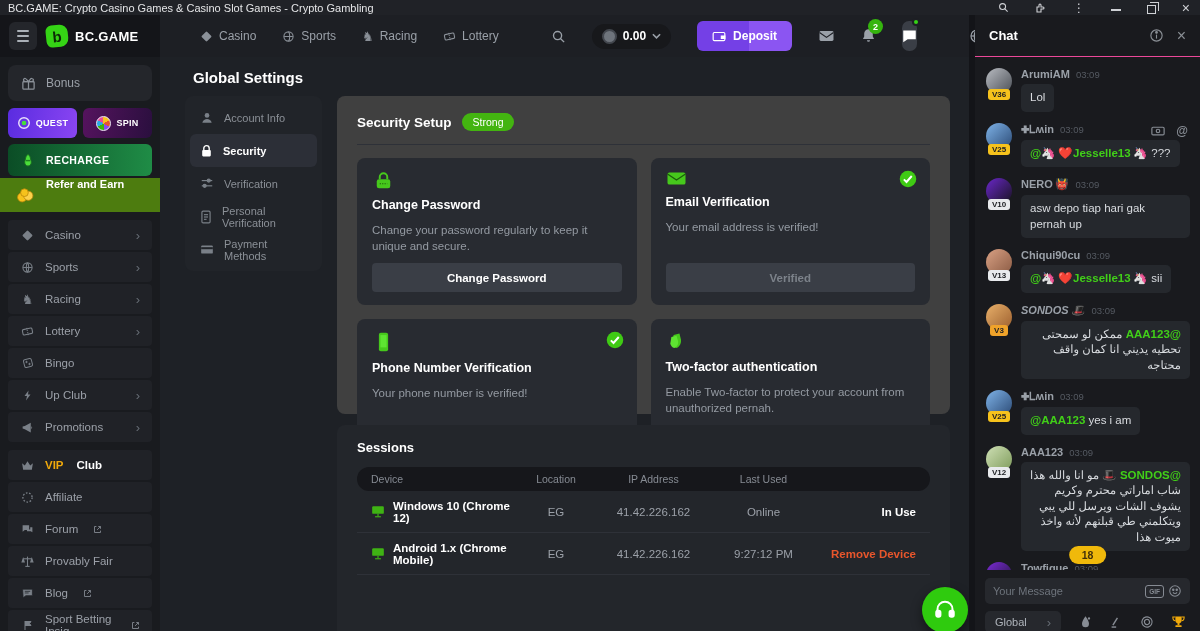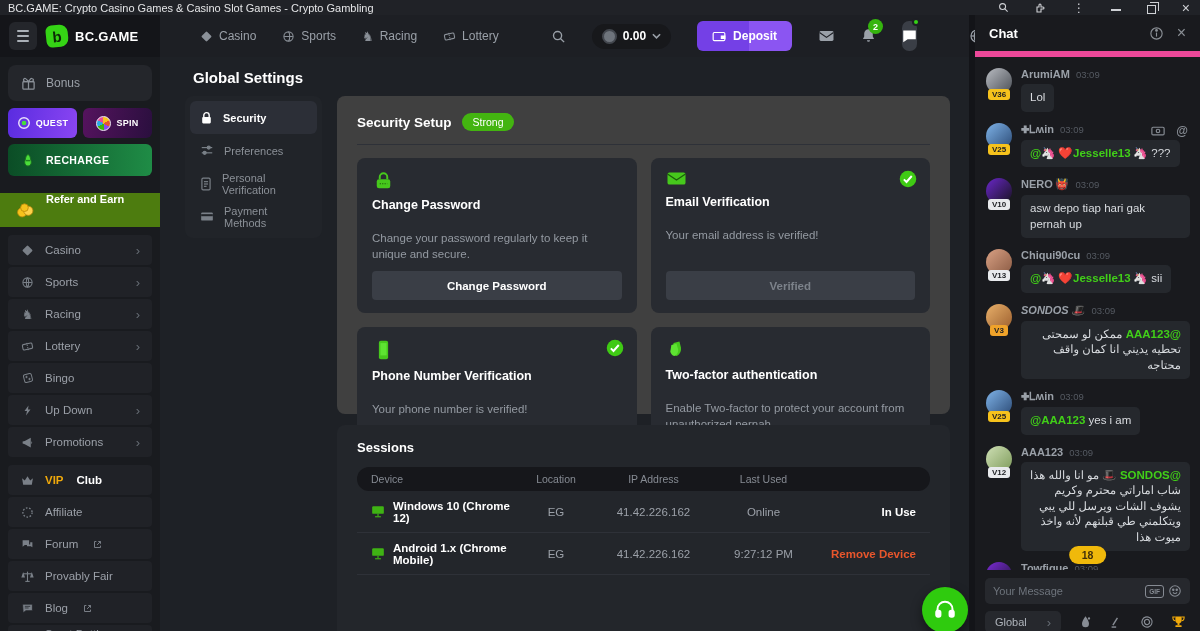--- a/index.html
+++ b/index.html
@@ -27,21 +27,21 @@
 .burger b{width:12px;height:2px;background:#aab0b7;border-radius:1px}
 .logo-mark{width:22px;height:22px;background:#35d415;border-radius:6px 8px 8px 6px;color:#0c2a06;font-weight:bold;font-size:15px;display:flex;align-items:center;justify-content:center;transform:rotate(-6deg)}
 .logo-text{font-weight:bold;font-size:13px;color:#fff;letter-spacing:.3px}
 .side-scroll{flex:1;padding:8px;overflow:hidden}
 .bonus-row{height:36px;background:#24262b;border-radius:8px;display:flex;align-items:center;gap:10px;padding:0 13px;color:#9ba0a8;font-size:12px;margin-bottom:7px}
 .qs-row{display:flex;gap:6px;margin-bottom:6px}
 .qbtn{flex:1;height:30px;border-radius:6px;display:flex;align-items:center;justify-content:center;gap:5px;font-size:9px;font-weight:bold;color:#fff;letter-spacing:.3px}
 .quest{background:linear-gradient(100deg,#5a2ce0,#8a45f2)}
 .spin{background:linear-gradient(100deg,#55135e,#2a0f3e)}
 .wheel{width:15px;height:15px;border-radius:50%;background:conic-gradient(#f5c31d 0 60deg,#e8542e 0 120deg,#8a4bf0 0 180deg,#3db50e 0 240deg,#2aa8e8 0 300deg,#e84b9a 0 360deg);border:1.5px solid #f0e8f5}
-.recharge{height:32px;border-radius:6px;background:linear-gradient(90deg,#0b4d26,#1f8c46);display:flex;align-items:center;gap:10px;padding:0 12px;font-size:10.5px;font-weight:bold;color:#fff;letter-spacing:.4px;margin-bottom:17px}
+.recharge{height:32px;border-radius:6px;background:linear-gradient(90deg,#0b4d26,#1f8c46);display:flex;align-items:center;gap:10px;padding:0 12px;font-size:10.5px;font-weight:bold;color:#fff;letter-spacing:.4px;margin-bottom:2px}
 .refer{height:34px;background:#4d7c0f;margin:0 -8px 8px;display:flex;gap:10px;padding:0 16px;font-size:11px;font-weight:bold;color:#fff}
 .menu-item{height:30px;background:#202227;border-radius:4px;display:flex;align-items:center;gap:10px;padding:0 12px;font-size:11.5px;color:#9ba0a8;margin-bottom:2px}
 .menu-item .mi{width:15px;color:#7a8088}
 .chev{margin-left:auto;color:#666c74;font-size:13px;line-height:1}
 .menu-gap{height:6px}
 .vip-gold{color:#f0a90b;font-weight:bold}
 .vip-club{color:#fff;font-weight:bold;margin-left:3px}
 .ext{margin-left:5px;color:#7a8088}
 
 
@@ -70,21 +70,21 @@
 .snav-item.active .mi{color:#fff}
 
 .sec-panel{position:absolute;left:177px;top:39px;width:613px;height:318px;background:#404040;border-radius:8px;padding:17px 20px}
 .sec-title-row{display:flex;align-items:center;gap:10px}
 .sec-title{font-size:13.5px;font-weight:bold;color:#fff}
 .pill{background:#43b410;color:#fff;font-size:10.5px;padding:3px 11px;border-radius:11px}
 .sec-div{border-top:1px solid #2e3138;margin-top:13px}
 .cards-grid{margin-top:13px;display:grid;grid-template-columns:1fr 1fr;gap:14px}
 .card{background:#282b31;border-radius:8px;padding:13px 15px;position:relative;min-height:112px;display:flex;flex-direction:column}
 .card h3{font-size:12.5px;font-weight:bold;color:#fff;margin-top:9px}
-.card p{font-size:11.5px;color:#949aa2;margin-top:19px;line-height:1.35;flex:1}
+.card p{font-size:11.5px;color:#949aa2;margin-top:11px;line-height:1.35;flex:1}
 .card .cbtn{margin-top:9px;width:100%;height:29px;background:#3a3e46;border:none;border-radius:4px;font-size:11.5px;font-weight:bold;color:#fff;font-family:"Liberation Sans",sans-serif}
 .card .cbtn.muted{color:#7c828a}
 .checkb{position:absolute;top:12px;right:13px}
 
 .sessions-panel{position:absolute;left:177px;top:368px;width:613px;height:240px;background:#23262b;border-radius:8px;padding:15px 20px}
 .sess-title{font-size:13px;font-weight:bold;color:#fff}
 .thead{margin-top:12px;height:24px;background:#16171b;border-radius:12px;display:flex;align-items:center;padding:0 14px;font-size:10.5px;color:#868b93}
 .trow{height:42px;display:flex;align-items:center;padding:0 14px;border-bottom:1px solid #2e3138;font-size:11.5px;color:#9ba0a8}
 .c-dev{flex:1;display:flex;align-items:center;gap:8px}
 .trow .c-dev{color:#fff;font-weight:bold}
@@ -92,21 +92,21 @@
 .c-ip{width:115px;text-align:center}
 .c-last{width:105px;text-align:center}
 .c-act{width:100px;text-align:right;font-weight:bold}
 .act-inuse{color:#fff}
 .act-remove{color:#e8562c}
 
 .fab{position:absolute;left:762px;top:530px;width:46px;height:46px;border-radius:50%;background:#2fcb0e;display:flex;align-items:center;justify-content:center;box-shadow:0 5px 12px rgba(0,0,0,.45)}
 
 
 .chat{width:225px;background:#191a1e;display:flex;flex-direction:column;flex:none;position:relative}
-.chat-head{height:42px;display:flex;align-items:center;padding:0 14px;border-bottom:6px solid #ec4899;flex:none}
+.chat-head{height:42px;display:flex;align-items:center;padding:0 14px;border-bottom:1px solid #ec4899;flex:none}
 .chat-title{font-size:13px;font-weight:bold;color:#fff}
 .chat-head-icons{margin-left:auto;display:flex;gap:13px;align-items:center;color:#8b9096}
 .glyph-x{font-size:14px;line-height:1;color:#8b9096}
 .chat-msgs{flex:1;overflow:hidden;padding:11px 10px 0}
 .msg{display:flex;gap:8px;margin-bottom:11px;position:relative}
 .msg-col{width:28px;display:flex;flex-direction:column;align-items:center;flex:none}
 .avatar{width:26px;height:26px;border-radius:50%}
 .vbadge{margin-top:-5px;padding:1px 4px;border-radius:3px;font-size:8px;font-weight:bold;color:#1c1e22;background:#f6c21c;z-index:1}
 .msg-body{flex:1;min-width:0}
 .mhead{display:flex;gap:6px;align-items:baseline}
@@ -256,21 +256,21 @@
             </svg>
           </span>
         <span>Bingo</span>
       </div>
       <div class="menu-item">
         <span class="mi i">
             <svg width="12" height="13" viewBox="0 0 24 24" fill="currentColor">
               <path d="M13 2L5 13h5l-2 9 9-12h-5z"></path>
             </svg>
           </span>
-        <span>Up Down</span>
+        <span>Up Club</span>
           <span class="chev">›</span>
       </div>
       <div class="menu-item">
         <span class="mi i">
             <svg width="13" height="13" viewBox="0 0 24 24" fill="currentColor">
               <path d="M3 10v4l4 1 11 6V3L7 9zM19 9a4 4 0 0 1 0 6"></path>
             </svg>
           </span>
         <span>Promotions</span>
           <span class="chev">›</span>
@@ -433,39 +433,48 @@
             <ellipse cx="12" cy="12" rx="4" ry="9"></ellipse>
             <line x1="3" y1="12" x2="21" y2="12"></line>
           </svg>
         </span>
     </header>
 
     <div class="content">
       <div class="page-title">Global Settings</div>
 
       <nav class="settings-nav">
+        <div class="snav-item">
+          <span class="mi i">
+              <svg width="14" height="14" viewBox="0 0 24 24" fill="currentColor">
+                <circle cx="12" cy="7.5" r="4"></circle>
+                <path d="M4 20c1-4.5 4.5-6.5 8-6.5s7 2 8 6.5z"></path>
+              </svg>
+            </span>
+          <span>Account Info</span>
+        </div>
         <div class="snav-item active">
           <span class="mi i">
               <svg width="13" height="14" viewBox="0 0 24 26" fill="currentColor">
                 <path d="M7 11V8a5 5 0 0 1 10 0v3" fill="none" stroke="currentColor" stroke-width="2.6"></path>
                 <rect x="4" y="11" width="16" height="12" rx="2"></rect>
               </svg>
             </span>
           <span>Security</span>
         </div>
         <div class="snav-item">
           <span class="mi i">
               <svg width="14" height="13" viewBox="0 0 24 22" fill="none" stroke="currentColor" stroke-width="2">
                 <line x1="3" y1="6" x2="21" y2="6"></line>
                 <circle cx="15" cy="6" r="2.6" fill="currentColor"></circle>
                 <line x1="3" y1="15" x2="21" y2="15"></line>
                 <circle cx="8" cy="15" r="2.6" fill="currentColor"></circle>
               </svg>
             </span>
-          <span>Preferences</span>
+          <span>Verification</span>
         </div>
         <div class="snav-item">
           <span class="mi i">
               <svg width="12" height="14" viewBox="0 0 20 24" fill="none" stroke="currentColor" stroke-width="2">
                 <rect x="3" y="2" width="14" height="20" rx="2"></rect>
                 <line x1="6.5" y1="8" x2="13.5" y2="8"></line>
                 <line x1="6.5" y1="12" x2="13.5" y2="12"></line>
                 <line x1="6.5" y1="16" x2="11" y2="16"></line>
               </svg>
             </span>

